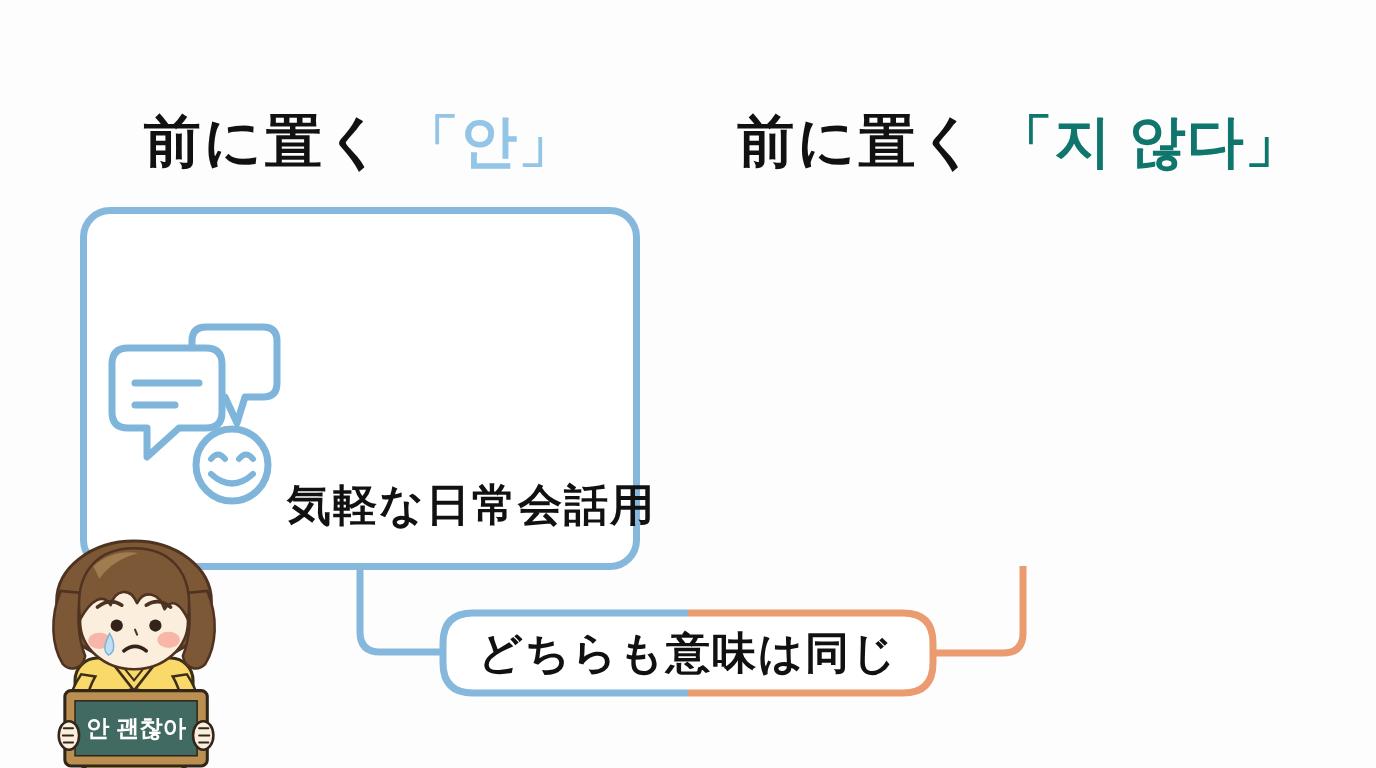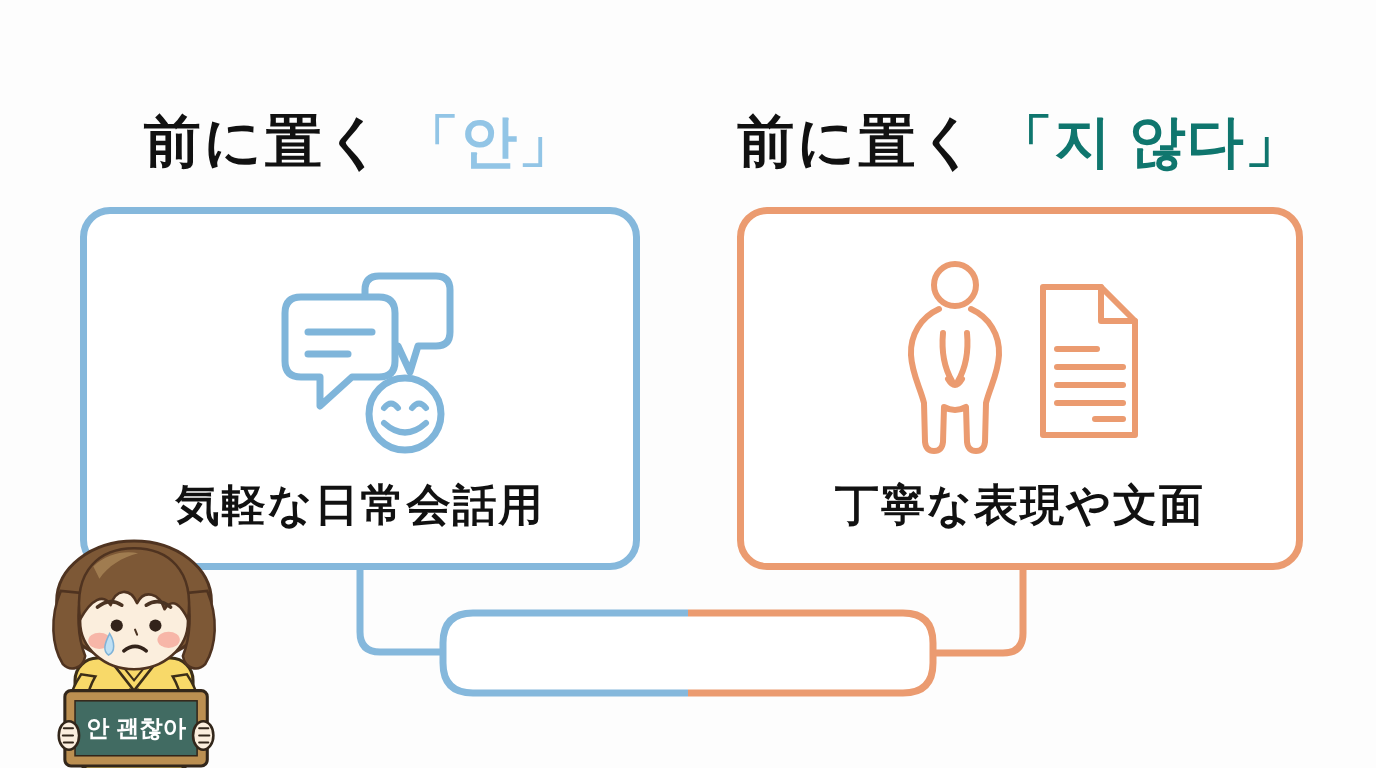--- a/index.html
+++ b/index.html
@@ -9,21 +9,21 @@
   }
   .title{
     position:absolute;top:108px;font-size:57px;font-weight:bold;
     letter-spacing:3px;text-align:center;white-space:nowrap;line-height:66px;color:#111;
   }
   .title .ko{margin-left:16px;letter-spacing:1px;}
   .ko-blue{color:#92c5e6;}
   .ko-orange{color:#0f766e;}
   .panel{
     position:absolute;top:207px;height:363px;box-sizing:border-box;background:#fff;
-    border:7px solid #85b8dc;border-radius:30px;display:flex;flex-direction:column;
+    border:7px solid #85b8dc;border-radius:30px;display:flex;
     align-items:center;z-index:2;
   }
   .panel-left{left:80px;width:560px;border-color:#85b8dc;}
   .panel-right{left:737px;width:566px;border-color:#eb9b70;}
   .iconwrap{margin-top:44px;height:202px;display:flex;align-items:center;justify-content:center;}
   .panel-label{
     margin-top:auto;margin-bottom:28px;font-size:44px;font-weight:bold;
     letter-spacing:2px;white-space:nowrap;color:#111;
   }
   .connector-layer{position:absolute;left:0;top:0;z-index:1;}
@@ -66,46 +66,22 @@
           <circle cx="145" cy="152" r="36" fill="#ffffff"></circle>
           <path d="M124 146 Q131 137 138 146" stroke-width="6"></path>
           <path d="M152 146 Q159 137 166 146" stroke-width="6"></path>
           <path d="M124 161 Q145 180 166 161" stroke-width="6"></path>
         </g>
       </svg>
     </div>
     <div class="panel-label">気軽な日常会話用</div>
   </div>
 
-  <div class="panel panel-right">
-    <div class="iconwrap">
-      <svg width="250" height="200" viewBox="0 0 250 200">
-        <g fill="none" stroke="#eb9b70" stroke-width="6" stroke-linejoin="round" stroke-linecap="round">
-          <g>
-            <circle cx="60" cy="26" r="21"></circle>
-            <path d="M44 50 C26 58 15 76 16 96 C17 115 25 128 29 144 L30 183 Q31 192 39 192 Q47 192 48 183 L49 148 Q60 154 71 148 L72 183 Q73 192 81 192 Q89 192 90 183 L91 144 C95 128 103 115 104 96 C105 76 94 58 76 50"></path>
-            <path d="M48 74 C46 96 50 110 57 122"></path>
-            <path d="M72 74 C74 96 70 110 63 122"></path>
-            <path d="M53 120 Q60 132 67 120"></path>
-          </g>
-          <g>
-            <path d="M148 28 H206 L240 62 V176 H148 Z"></path>
-            <path d="M206 28 V62 H240"></path>
-            <path d="M162 90 H202"></path>
-            <path d="M162 108 H228"></path>
-            <path d="M162 126 H228"></path>
-            <path d="M162 144 H228"></path>
-            <path d="M200 160 H228"></path>
-          </g>
-        </g>
-      </svg>
-    </div>
-    <div class="panel-label">丁寧な表現や文面</div>
-  </div>
 
+  <div class="pill-label">どちらも意味は同じ</div>
 
   <svg class="character" width="204" height="234" viewBox="0 0 200 230">
     <ellipse cx="102" cy="64" rx="76" ry="59" fill="#7d5836" stroke="#4f3320" stroke-width="3"></ellipse>
     <rect x="44" y="120" width="116" height="112" rx="22" fill="#f8d969" stroke="#3c2e18" stroke-width="3"></rect>
     <path d="M80 124 L102 152 L124 124" fill="none" stroke="#3c2e18" stroke-width="2.5"></path>
     <path d="M86 122 L102 142 L118 122" fill="none" stroke="#3c2e18" stroke-width="2"></path>
     <path d="M98 150 v11 M106 150 v11" fill="none" stroke="#3c2e18" stroke-width="2"></path>
     <path d="M50 136 C38 154 34 172 37 190 L55 190 C52 170 56 152 64 138 Z" fill="#f8d969" stroke="#3c2e18" stroke-width="2.5"></path>
     <path d="M154 136 C166 154 170 172 167 190 L149 190 C152 170 148 152 140 138 Z" fill="#f8d969" stroke="#3c2e18" stroke-width="2.5"></path>
     <path d="M30 54 C19 80 21 108 32 126 C40 134 52 130 54 118 C46 98 46 74 50 56 Z" fill="#7d5836" stroke="#4f3320" stroke-width="2.5"></path>

